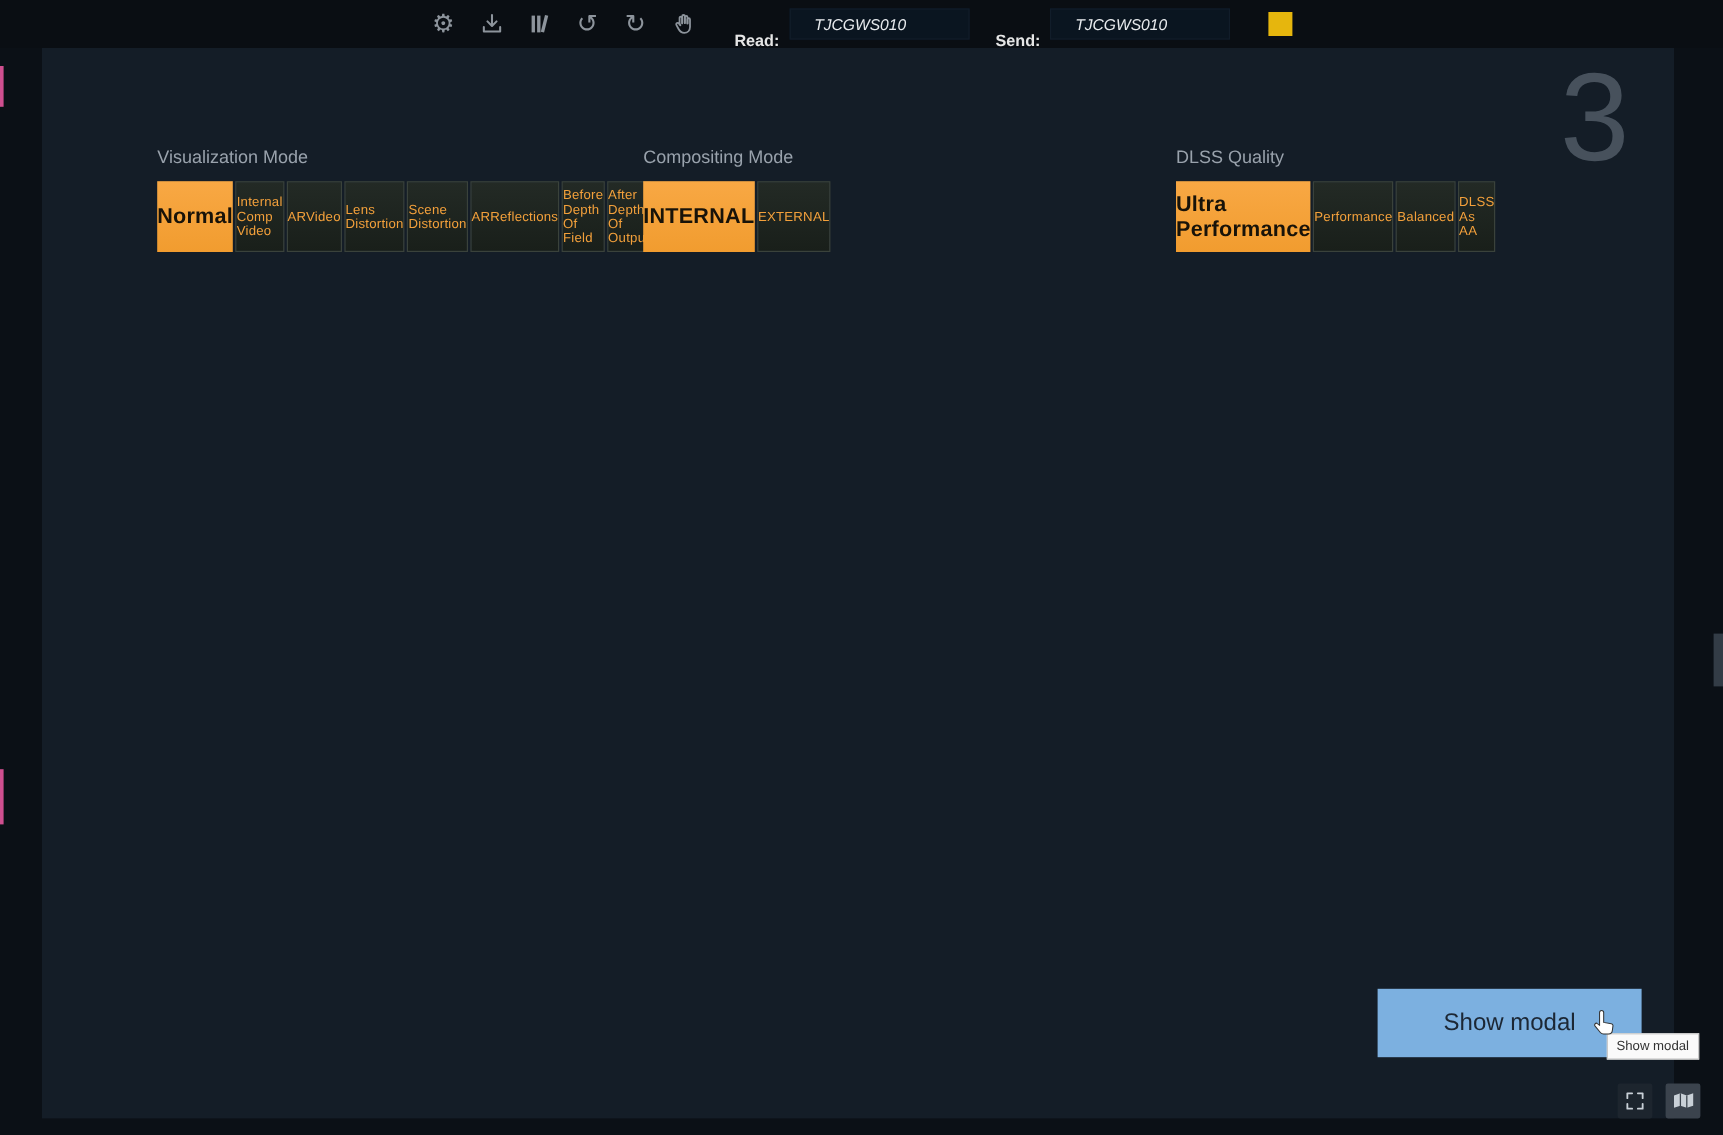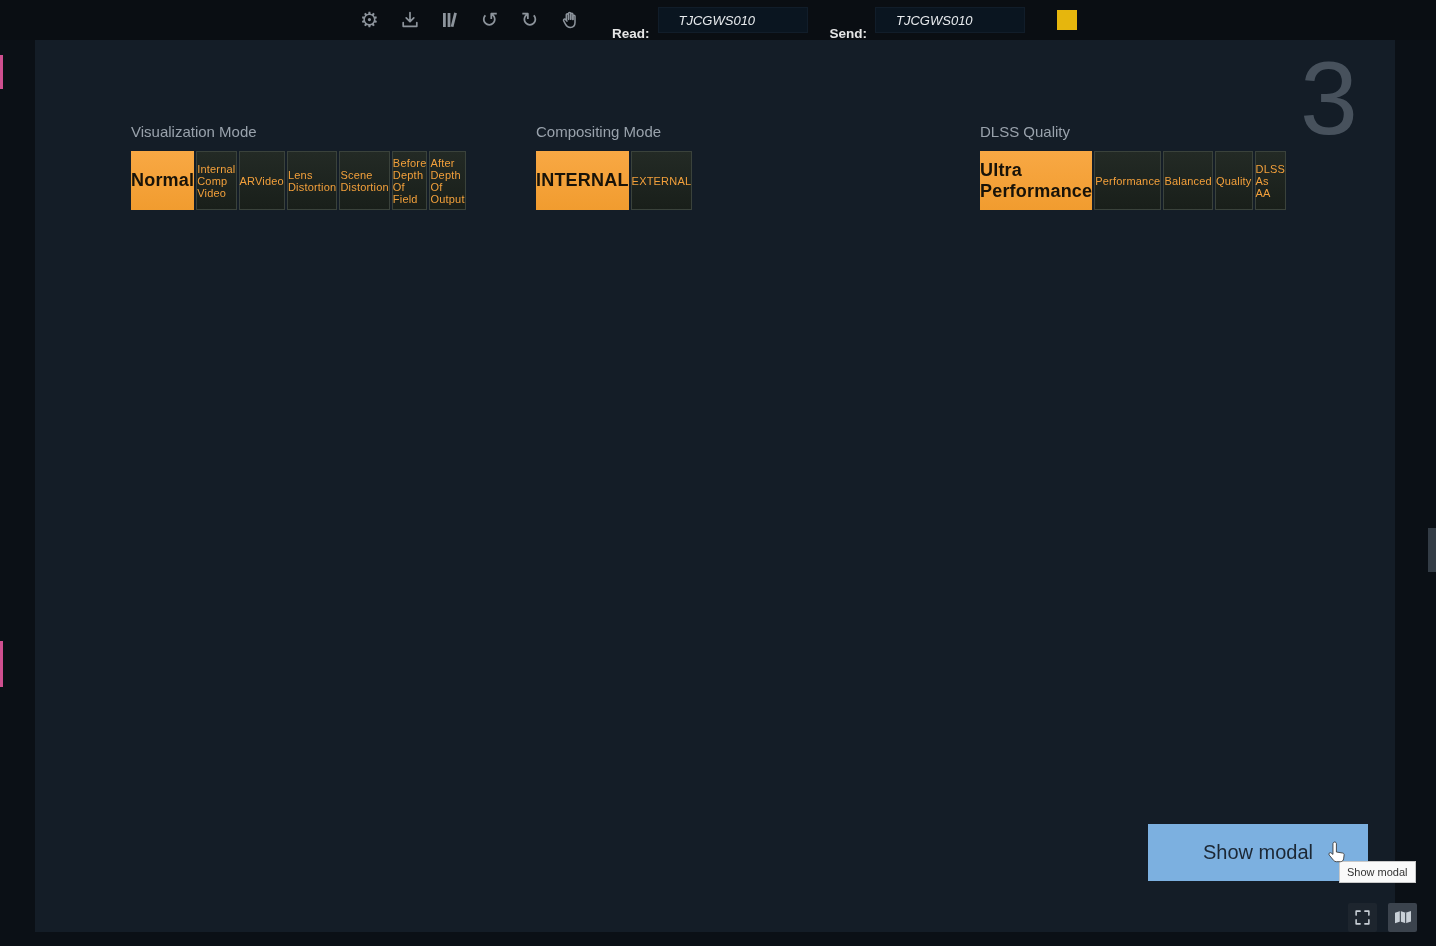--- a/index.html
+++ b/index.html
@@ -104,40 +104,40 @@
 <div class="watermark">3</div>
 
 <div class="group" style="left:131px;">
   <div class="group-label">Visualization Mode</div>
   <div class="options">
     <div class="opt sel">Normal</div>
     <div class="opt unsel">Internal Comp Video</div>
     <div class="opt unsel">ARVideo</div>
     <div class="opt unsel">Lens Distortion</div>
     <div class="opt unsel">Scene Distortion</div>
+    <div class="opt unsel">ARReflections</div>
     <div class="opt unsel">Before Depth Of Field</div>
     <div class="opt unsel">After Depth Of Output</div>
   </div>
 </div>
 
 <div class="group" style="left:536px;">
   <div class="group-label">Compositing Mode</div>
   <div class="options">
     <div class="opt sel">INTERNAL</div>
     <div class="opt unsel">EXTERNAL</div>
   </div>
 </div>
 
 <div class="group" style="left:941px;padding-left:39px;">
   <div class="group-label">DLSS Quality</div>
   <div class="options">
     <div class="opt sel">Ultra Performance</div>
     <div class="opt unsel">Performance</div>
     <div class="opt unsel">Balanced</div>
-    <div class="opt unsel">Quality</div>
     <div class="opt unsel">DLSS As AA</div>
   </div>
 </div>
 
 <div class="show-modal">Show modal</div>
 <div class="tooltip">Show modal</div>
 <div class="cursor">
   <svg width="21" height="23" viewBox="0 0 22 24">
     <path d="M9.1 1C8.1 1 7.3 1.8 7.3 2.8v11.2l-1.9-1.5c-.6-.5-1.5-.4-2 .2s-.5 1.4 0 2l4.6 5.6c.7.85 1.7 1.35 2.8 1.35h4.3c1.7 0 3.15-1.25 3.35-2.95l.55-4.2c.1-.9-.5-1.75-1.4-1.9l-6.7-1.1V2.8C10.9 1.8 10.1 1 9.1 1z" fill="#ffffff" stroke="#333333" stroke-width="0.9"></path>
   </svg>

